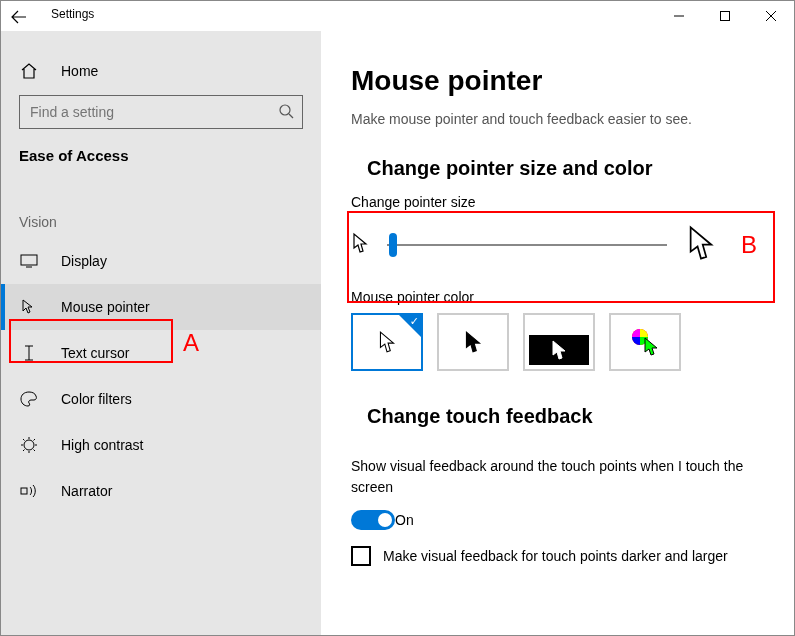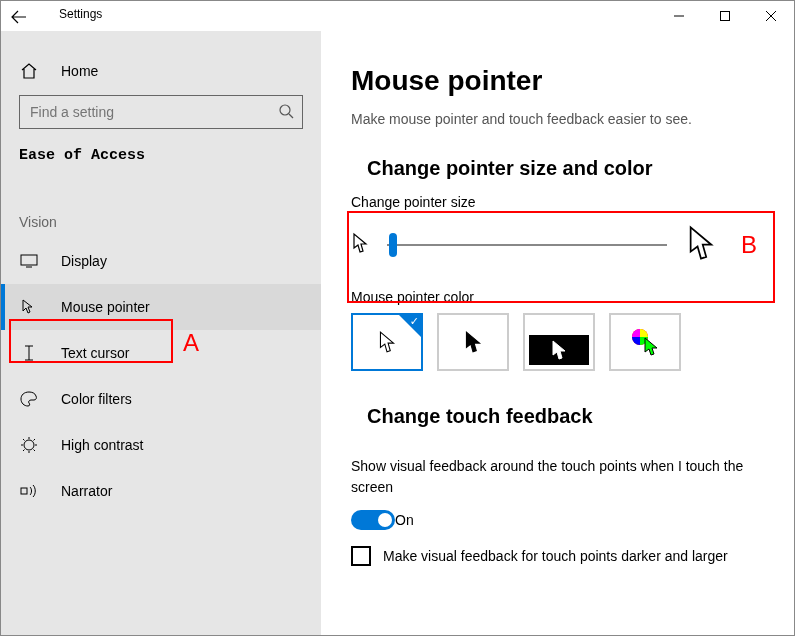--- a/index.html
+++ b/index.html
@@ -7,36 +7,36 @@
   body {
     width:795px; height:636px;
     font-family:"Segoe UI", Arial, sans-serif;
     font-size:14px; color:#000; background:#fff;
     overflow:hidden; position:relative;
   }
   .window-border { width:795px; height:636px; border:1px solid #888; position:relative; }
 
   .titlebar { height:30px; position:relative; }
   .back-btn { position:absolute; left:8px; top:6px; width:20px; height:20px; display:flex; align-items:center; justify-content:center; cursor:pointer; }
-  .title-text { position:absolute; left:58px; top:6px; font-size:12px; }
+  .title-text { position:absolute; left:50px; top:6px; font-size:12px; }
   .win-controls { position:absolute; right:0; top:0; display:flex; }
   .win-btn { width:46px; height:30px; display:flex; align-items:center; justify-content:center; cursor:pointer; }
 
   .content { display:flex; height:calc(100% - 30px); }
   .sidebar { width:320px; background:#e6e6e6; padding:22px 0 0 0; }
   .main { flex:1; padding:22px 30px 0 30px; background:#fff; }
 
   .home-row { display:flex; align-items:center; padding:0 18px 0 18px; height:36px; margin-bottom:6px; cursor:pointer; }
   .home-row .icon { width:20px; display:flex; justify-content:center; margin-right:22px; }
 
   .search-box { margin:6px 18px 18px 18px; height:34px; border:1px solid #666; background:#e6e6e6; display:flex; align-items:center; padding:0 8px; }
   .search-box input { flex:1; border:none; background:transparent; outline:none; font-size:14px; color:#555; }
   .search-box .sicon { color:#444; }
 
-  .category-label { padding:0 18px 20px 18px; font-weight:600; font-size:15px;font-family:Liberation Mono, monospace; }
+  .category-label { padding:0 18px 20px 18px; font-weight:600; font-size:15px; }
   .group-label { padding:0 18px 8px 18px; color:#666; font-size:14px; margin-top:30px; }
 
   .nav-item { display:flex; align-items:center; height:46px; padding:0 18px 0 14px; cursor:pointer; position:relative; }
   .nav-item .bar { width:4px; height:100%; background:transparent; position:absolute; left:0; top:0; }
   .nav-item.active .bar { background:#0078d7; }
   .nav-item.active { background:#d9d9d9; }
   .nav-item .icon { width:20px; display:flex; justify-content:center; margin-right:22px; margin-left:4px; }
   .nav-item .label { font-size:14px; }
 
   .main h1 { font-weight:600; font-size:28px; margin:12px 0 14px 0; }

